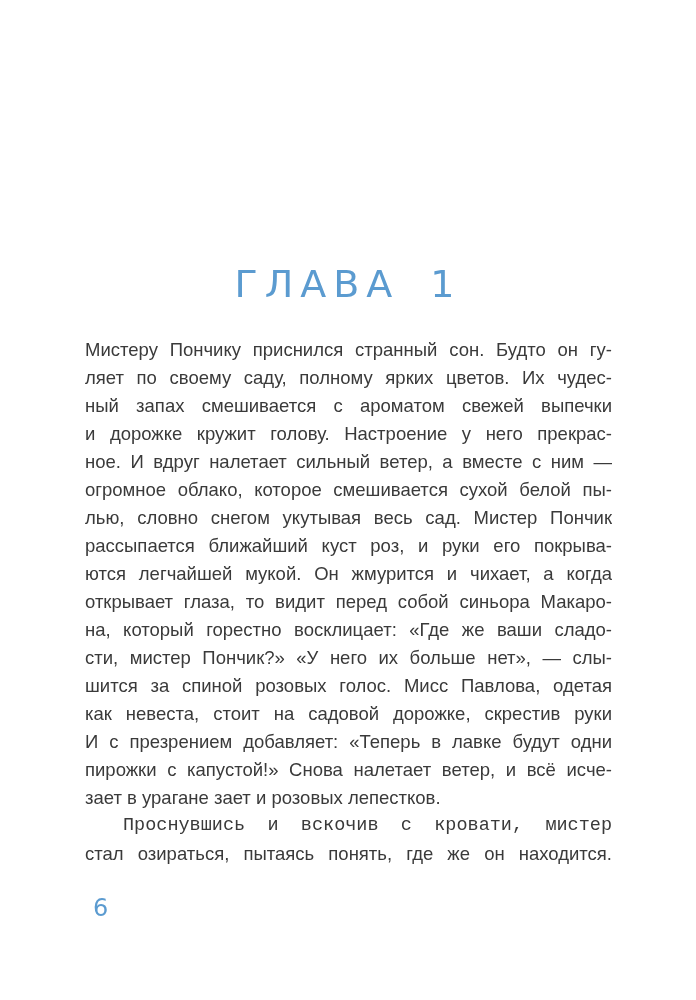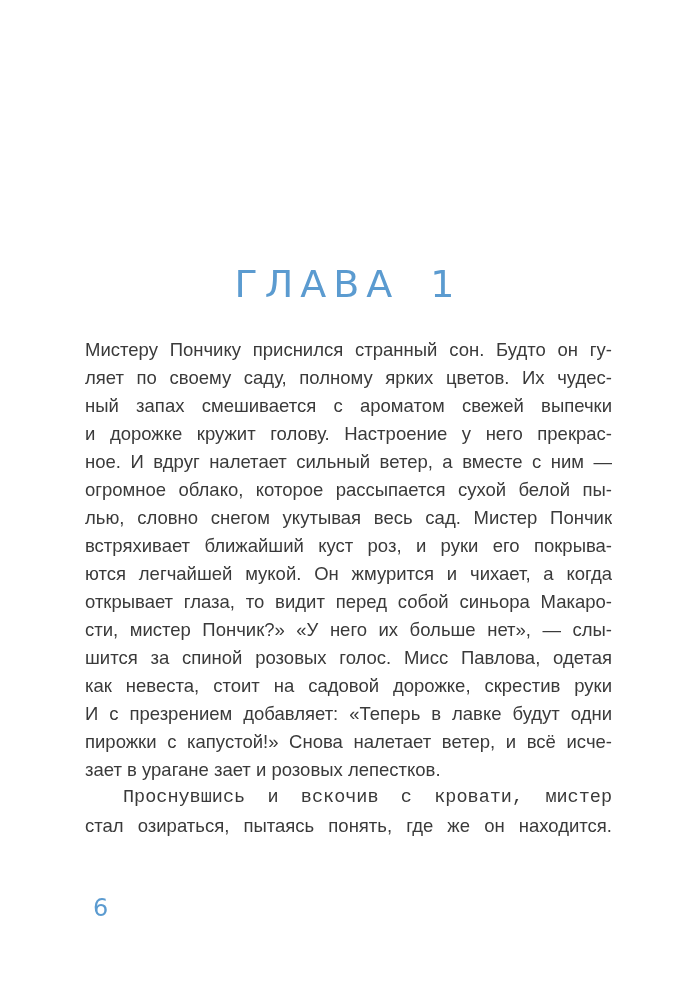--- a/index.html
+++ b/index.html
@@ -68,25 +68,26 @@
 
 <div class="page">
   <div class="chapter-title">ГЛАВА 1</div>
 
   <div class="text-block">
       <div class="line">Мистеру Пончику приснился странный сон. Будто он гу-</div>
       <div class="line">ляет по своему саду, полному ярких цветов. Их чудес-</div>
       <div class="line">ный запах смешивается с ароматом свежей выпечки</div>
       <div class="line">и дорожке кружит голову. Настроение у него прекрас-</div>
       <div class="line">ное. И вдруг налетает сильный ветер, а вместе с ним —</div>
-      <div class="line">огромное облако, которое рассыпается сухой белой пы-</div>
+      <div class="line">огромное облако, которое смешивается сухой белой пы-</div>
       <div class="line">лью, словно снегом укутывая весь сад. Мистер Пончик</div>
-      <div class="line">встряхивает ближайший куст роз, и руки его покрыва-</div>
+      <div class="line">рассыпается ближайший куст роз, и руки его покрыва-</div>
       <div class="line">ются легчайшей мукой. Он жмурится и чихает, а когда</div>
       <div class="line">открывает глаза, то видит перед собой синьора Макаро-</div>
+      <div class="line">на, который горестно восклицает: «Где же ваши сладо-</div>
       <div class="line">сти, мистер Пончик?» «У него их больше нет», — слы-</div>
       <div class="line">шится за спиной розовых голос. Мисс Павлова, одетая</div>
       <div class="line">как невеста, стоит на садовой дорожке, скрестив руки</div>
       <div class="line">И с презрением добавляет: «Теперь в лавке будут одни</div>
       <div class="line">пирожки с капустой!» Снова налетает ветер, и всё исче-</div>
       <div class="line flush">зает в урагане зает и розовых лепестков.</div>
       <div class="line indent">Проснувшись и вскочив с кровати, мистер Пончик</div>
       <div class="line">стал озираться, пытаясь понять, где же он находится.</div>
     </div>
 

